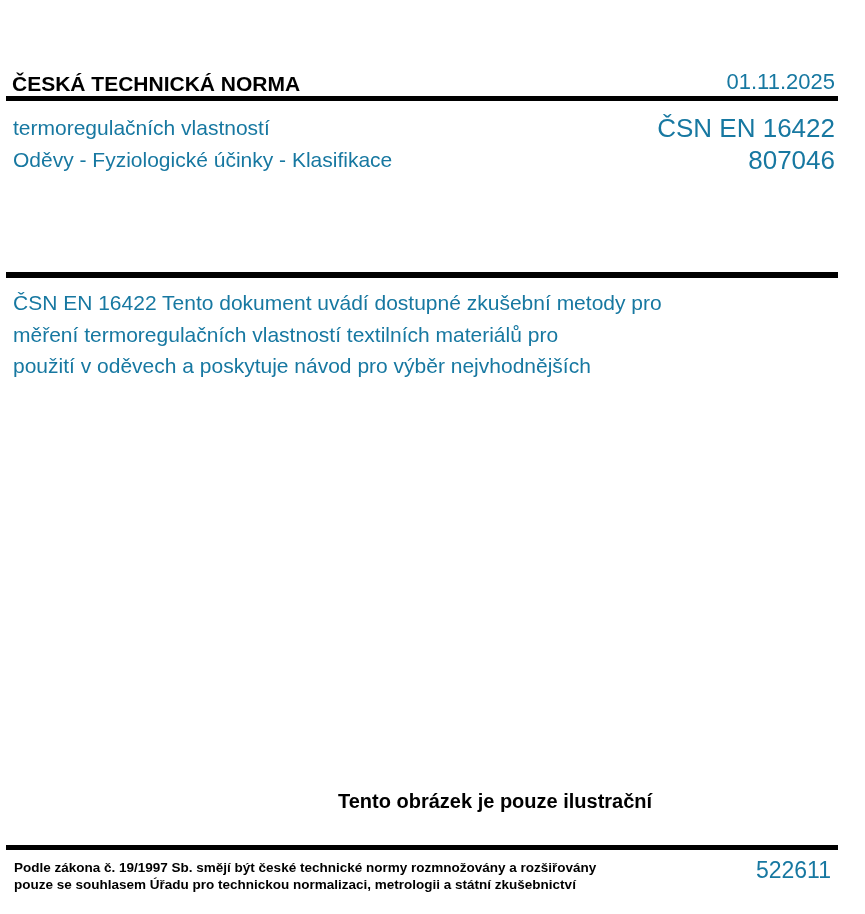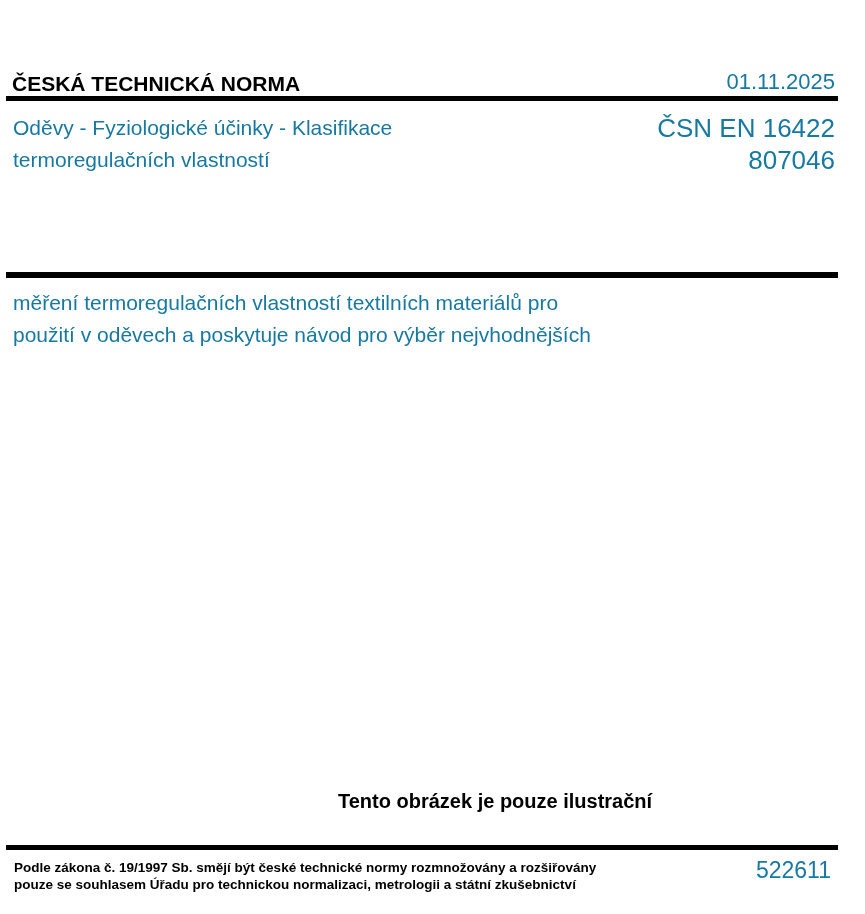--- a/index.html
+++ b/index.html
@@ -106,32 +106,33 @@
 
 <div class="page">
 
   <div class="header-title">ČESKÁ TECHNICKÁ NORMA</div>
 
   <div class="header-date">01.11.2025</div>
 
   <div class="rule rule-1"></div>
 
   <div class="title-left">
+    <div>termoregulačních vlastností</div>
     <div>Oděvy - Fyziologické účinky - Klasifikace</div>
-    <div>termoregulačních vlastností</div>
   </div>
 
   <div class="title-right">
     <div>ČSN EN 16422</div>
     <div>807046</div>
   </div>
 
   <div class="rule rule-2"></div>
 
   <div class="abstract">
+    <div>ČSN EN 16422 Tento dokument uvádí dostupné zkušební metody pro</div>
     <div>měření termoregulačních vlastností textilních materiálů pro</div>
     <div>použití v oděvech a poskytuje návod pro výběr nejvhodnějších</div>
   </div>
 
   <div class="note">Tento obrázek je pouze ilustrační</div>
 
   <div class="rule rule-3"></div>
 
   <div class="footer-legal">
     <div>Podle zákona č. 19/1997 Sb. smějí být české technické normy rozmnožovány a rozšiřovány</div>

